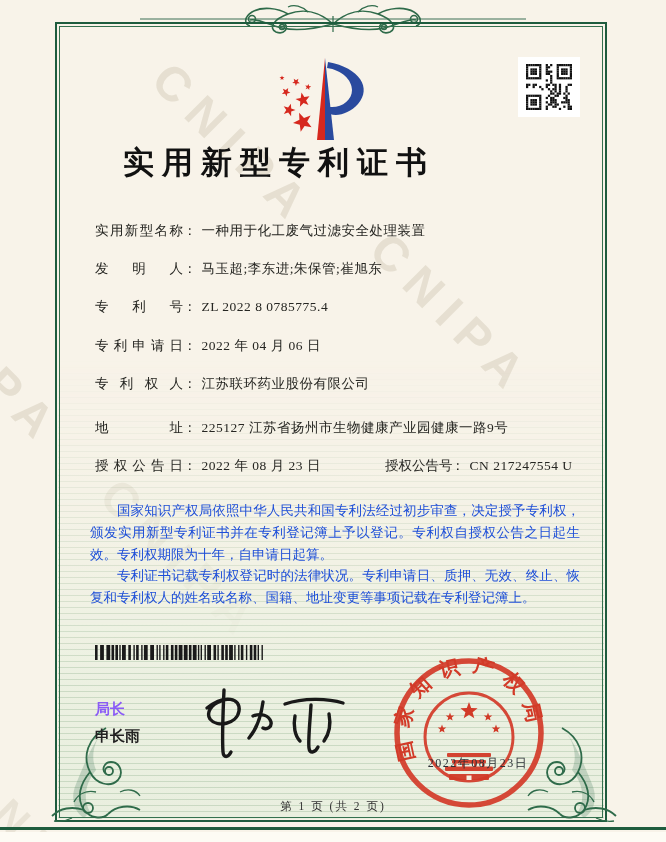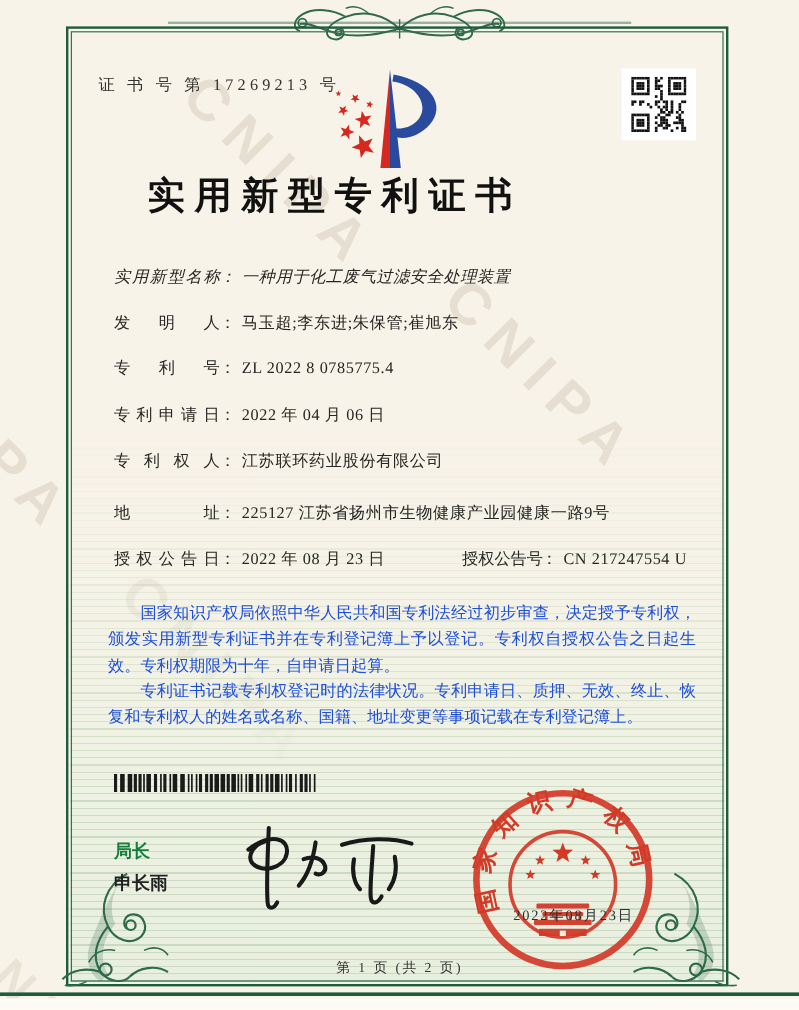--- a/index.html
+++ b/index.html
@@ -41,36 +41,36 @@
   .qr-patch svg{position:absolute;left:8px;top:7px;}
   .title{position:absolute;left:0;top:142px;width:558px;text-align:center;
          font-size:31px;font-weight:bold;letter-spacing:8px;color:#111;}
 
   
   .row{position:absolute;left:95px;font-size:13.5px;color:#262622;white-space:nowrap;}
   .flabel{display:inline-block;width:88px;text-align:justify;text-align-last:justify;
           vertical-align:bottom;}
   .colon{display:inline-block;margin-right:5px;}
   .fvalue{letter-spacing:0.5px;}
-  .r1{top:222px;font-style:italic;} .r2{top:260px;} .r3{top:298px;} .r4{top:337px;}
+  .r1{top:222px;} .r2{top:260px;} .r3{top:298px;} .r4{top:337px;}
   .r5{top:375px;} .r6{top:419px;} .r7{top:457px;}
   .pair2{position:absolute;left:290px;top:0;}
   .pair2 .flabel{width:66px;}
 
   
   .body-text{position:absolute;left:90px;top:500px;width:490px;font-size:13.5px;
              line-height:21.8px;color:#1d4ed8;text-align:justify;}
   .body-text p{margin:0;text-indent:2em;}
 
   
   .barcode{position:absolute;left:95px;top:645px;}
 
   
   .signer-title{position:absolute;left:95px;top:700px;font-size:15px;font-weight:600;
-     font-family:"Liberation Sans","DejaVu Sans",sans-serif;color:#15803d;}
+     font-family:"Liberation Sans","DejaVu Sans",sans-serif;color:#8b5cf6;}
   .signer-name{position:absolute;left:95px;top:727px;font-size:15px;font-weight:600;
      font-family:"Liberation Sans","DejaVu Sans",sans-serif;color:#222;}
   .signature{position:absolute;left:193px;top:686px;}
 
   
   .seal{position:absolute;left:390px;top:653px;}
   .seal-date{position:absolute;left:400px;top:755px;width:156px;text-align:center;
       font-size:12px;letter-spacing:1.5px;color:#2b3036;font-weight:400;}
 
   
@@ -144,21 +144,20 @@
       <circle cx="52" cy="86" r="5"></circle>
       <path d="M84,70 C92,66 100,68 104,74" stroke-width="1.3"></path>
       <path d="M36,96 C30,99 24,100 18,99" stroke-width="1.3"></path>
     </g>
     <path d="M70,6 C58,18 54,34 60,48 C50,60 46,76 54,90 L48,96 C38,90 34,76 40,62 C46,48 56,20 70,6 Z" fill="rgba(47,107,74,0.22)"></path>
   </svg>
 
   <div class="bottom-line"></div>
   <div class="bottom-strip"></div>
 
-  <div class="cert-no">证 书 号 第 17269213 号</div>
 
   <svg class="logo" width="112" height="90" viewBox="0 0 112 90">
     <polygon points="53,4 45,86 53,86" fill="#d6281e"></polygon>
     <polygon points="53,4 53,86 62,86" fill="#2a4a9e"></polygon>
     <path d="M56,8 C88,14 100,34 86,50 C78,59 66,63 58,60 L58,53 C70,54 80,46 80,36 C80,26 70,16 55,14 Z" fill="#2a4a9e"></path>
     <g id="logo-stars" fill="#d6281e">
         <path d="M27.1,58.8L32.0,63.9L38.6,61.5L35.2,67.6L39.6,73.2L32.6,71.9L28.7,77.7L27.8,70.8L21.0,68.9L27.4,65.8Z"></path>
         <path d="M18.9,49.8L19.2,54.4L23.5,55.9L19.2,57.6L19.1,62.2L16.2,58.6L11.8,59.9L14.3,56.0L11.7,52.3L16.1,53.4Z"></path>
         <path d="M29.5,38.6L32.3,43.1L37.5,42.3L34.1,46.4L36.5,51.1L31.6,49.1L27.9,52.8L28.3,47.5L23.5,45.1L28.7,43.9Z"></path>
         <path d="M16.2,34.1L15.7,37.2L18.4,38.8L15.3,39.4L14.6,42.5L13.1,39.7L9.9,39.9L12.1,37.7L10.9,34.7L13.8,36.1Z"></path>

